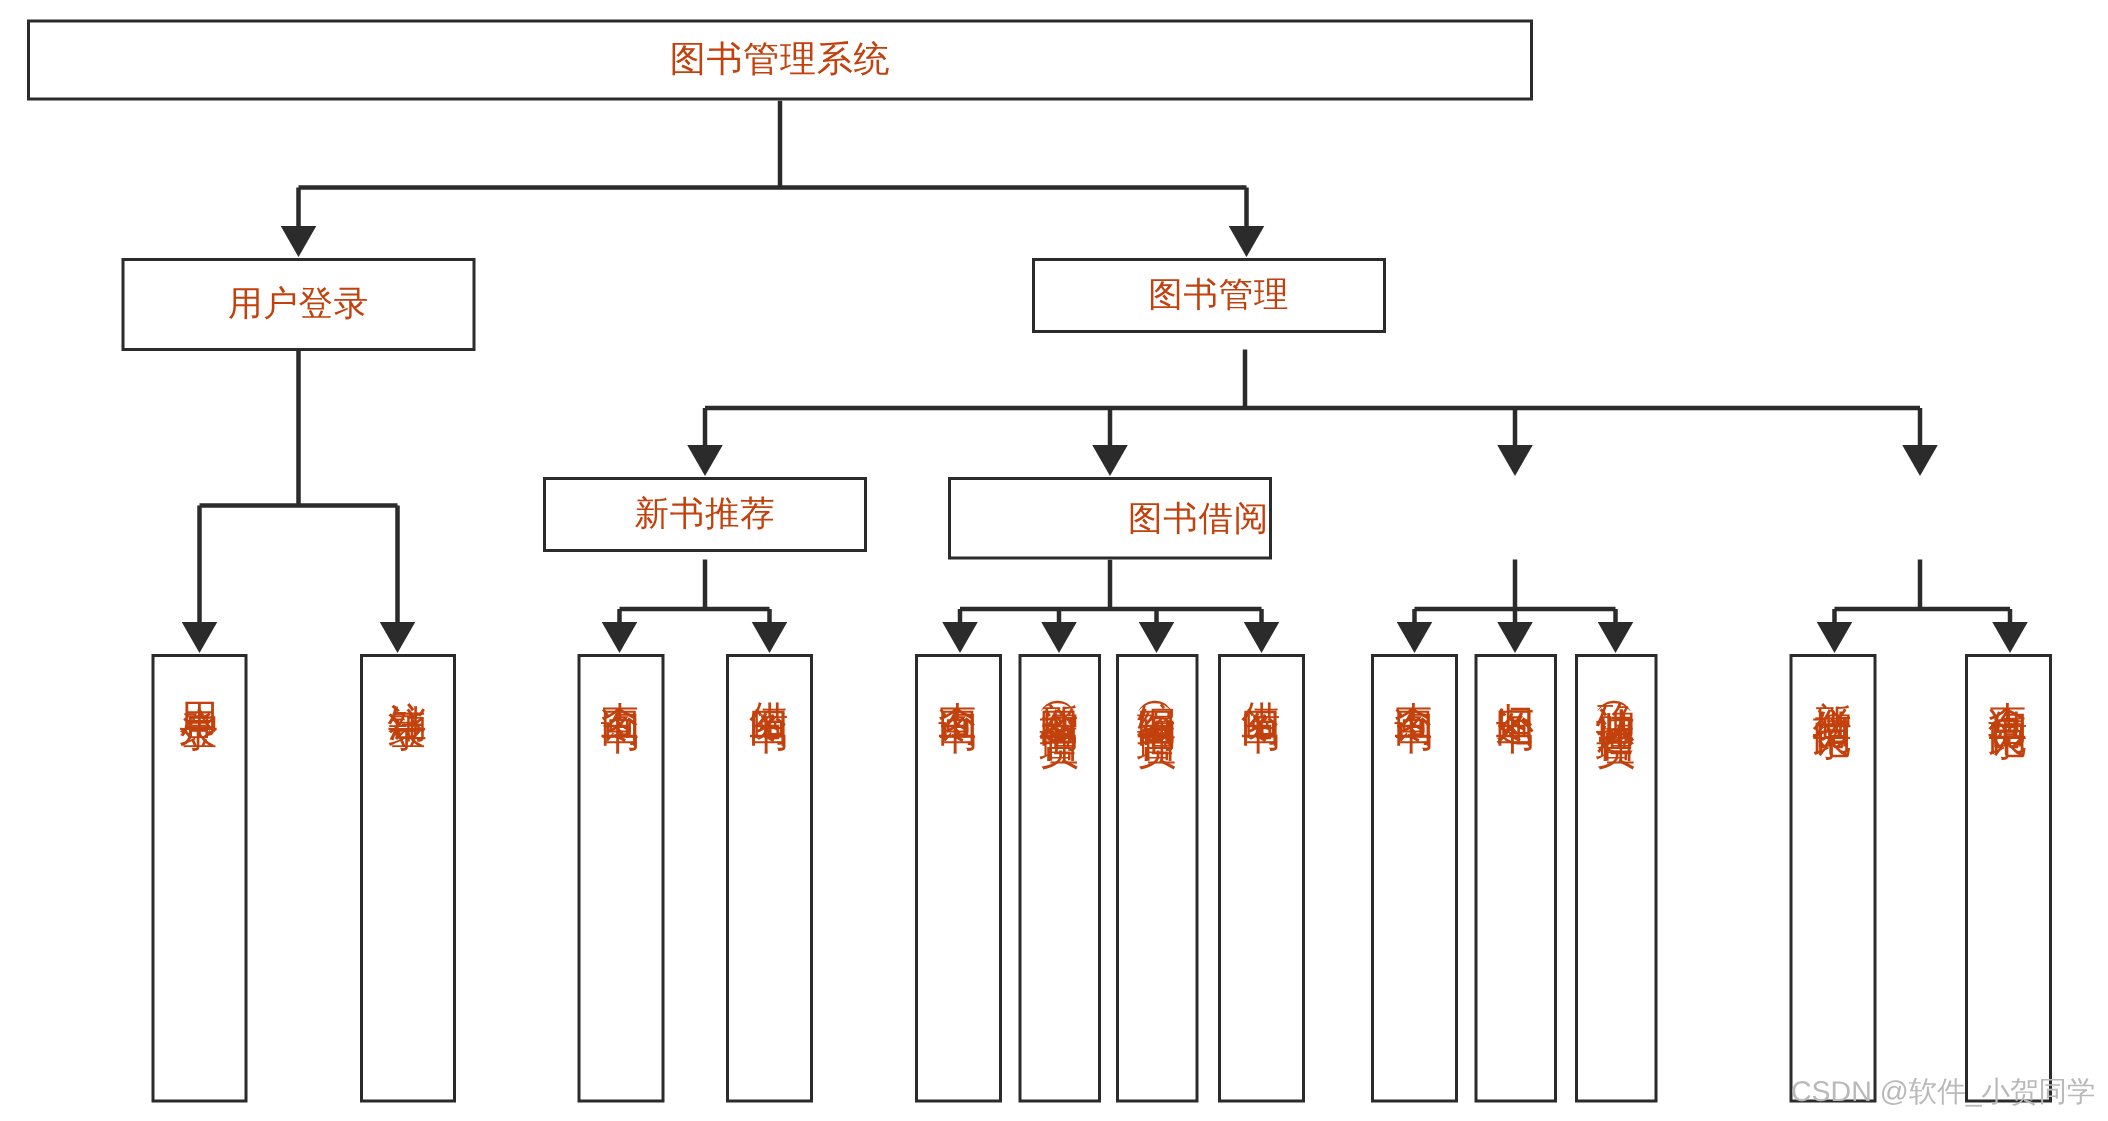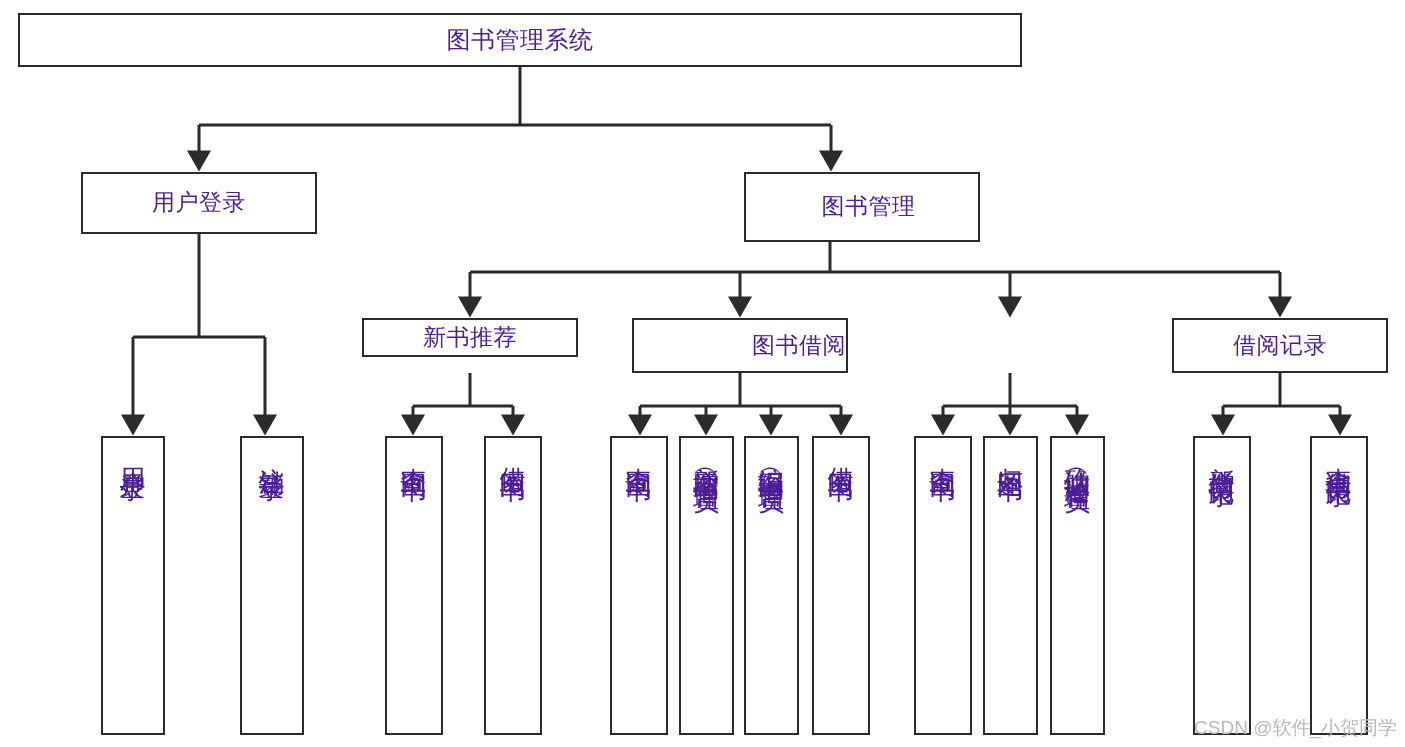--- a/index.html
+++ b/index.html
@@ -34,21 +34,21 @@
     display: flex;
     align-items: center;
     justify-content: center;
     color: #1a1a1a;
     z-index: 2;
   }
   .node-label {
     display: block;
     text-align: center;
     line-height: 1.18;
-    color: #4c1d95;
+    color: #c2410c;
     letter-spacing: 0.5px;
   }
   
   .h-node .node-label {
     font-size: 23px;
     white-space: nowrap;
   }
   .root .node-label {
     font-size: 24px;
   }
@@ -131,33 +131,30 @@
     </g>
   </svg>
 
   <div class="node h-node root" style="left:18px; top:13px; width:1004px; height:54px;">
     <span class="node-label">图书管理系统</span>
   </div>
 
   <div class="node h-node" style="left:81px; top:172px; width:236px; height:62px;">
     <span class="node-label">用户登录</span>
   </div>
-  <div class="node h-node" style="left:744px; top:172px; width:236px; height:70px;padding-left:13px;">
+  <div class="node h-node" style="left:688px; top:172px; width:236px; height:50px;padding-left:13px;">
     <span class="node-label">图书管理</span>
   </div>
 
-  <div class="node h-node" style="left:362px; top:318px; width:216px; height:39px;">
+  <div class="node h-node" style="left:362px; top:318px; width:216px; height:50px;">
     <span class="node-label">新书推荐</span>
   </div>
   <div class="node h-node" style="left:632px; top:318px; width:216px; height:55px;justify-content:flex-end;">
     <span class="node-label">图书借阅</span>
   </div>
-  <div class="node h-node" style="left:1172px; top:318px; width:216px; height:55px;">
-    <span class="node-label">借阅记录</span>
-  </div>
 
   <div class="node v-node" style="left:101px; top:436px; width:64px; height:299px;">
     <span class="node-label">用户登录</span>
   </div>
   <div class="node v-node" style="left:240px; top:436px; width:64px; height:299px;">
     <span class="node-label">注销登录</span>
   </div>
 
   <div class="node v-node" style="left:385px; top:436px; width:58px; height:299px;">
     <span class="node-label">查询图书</span>

